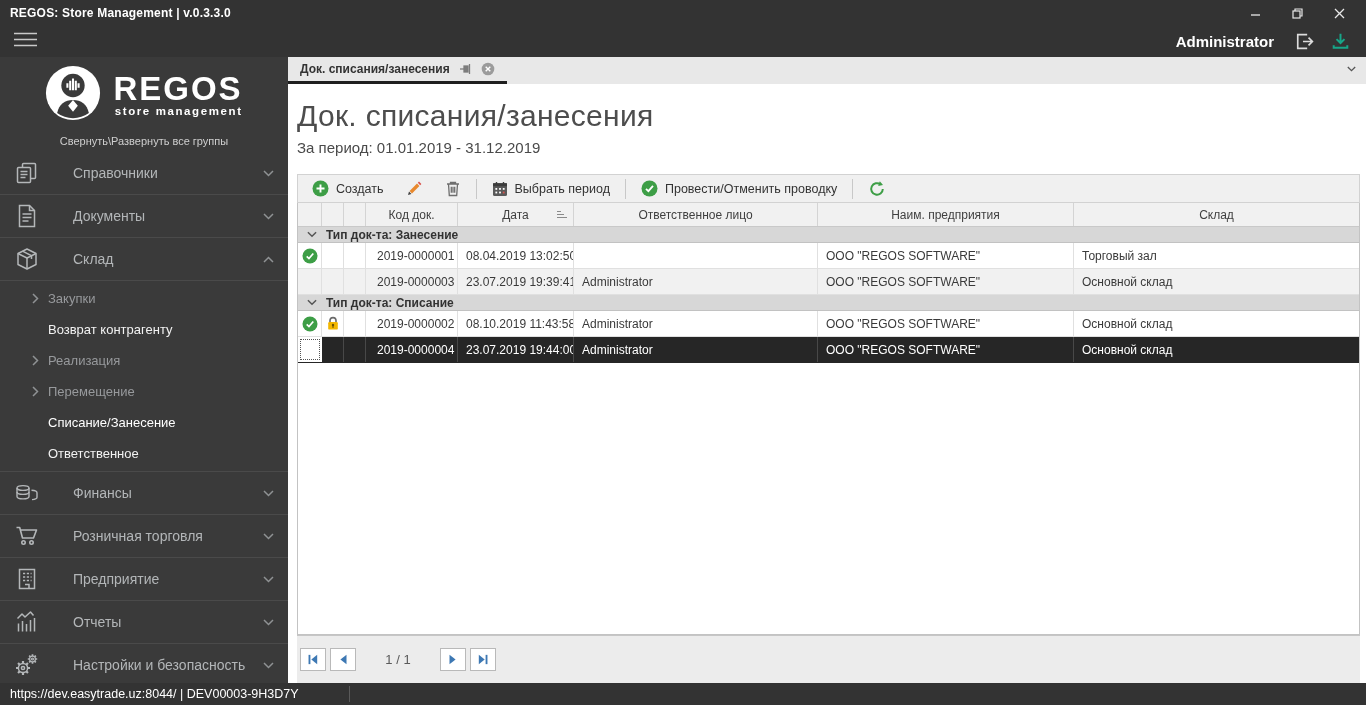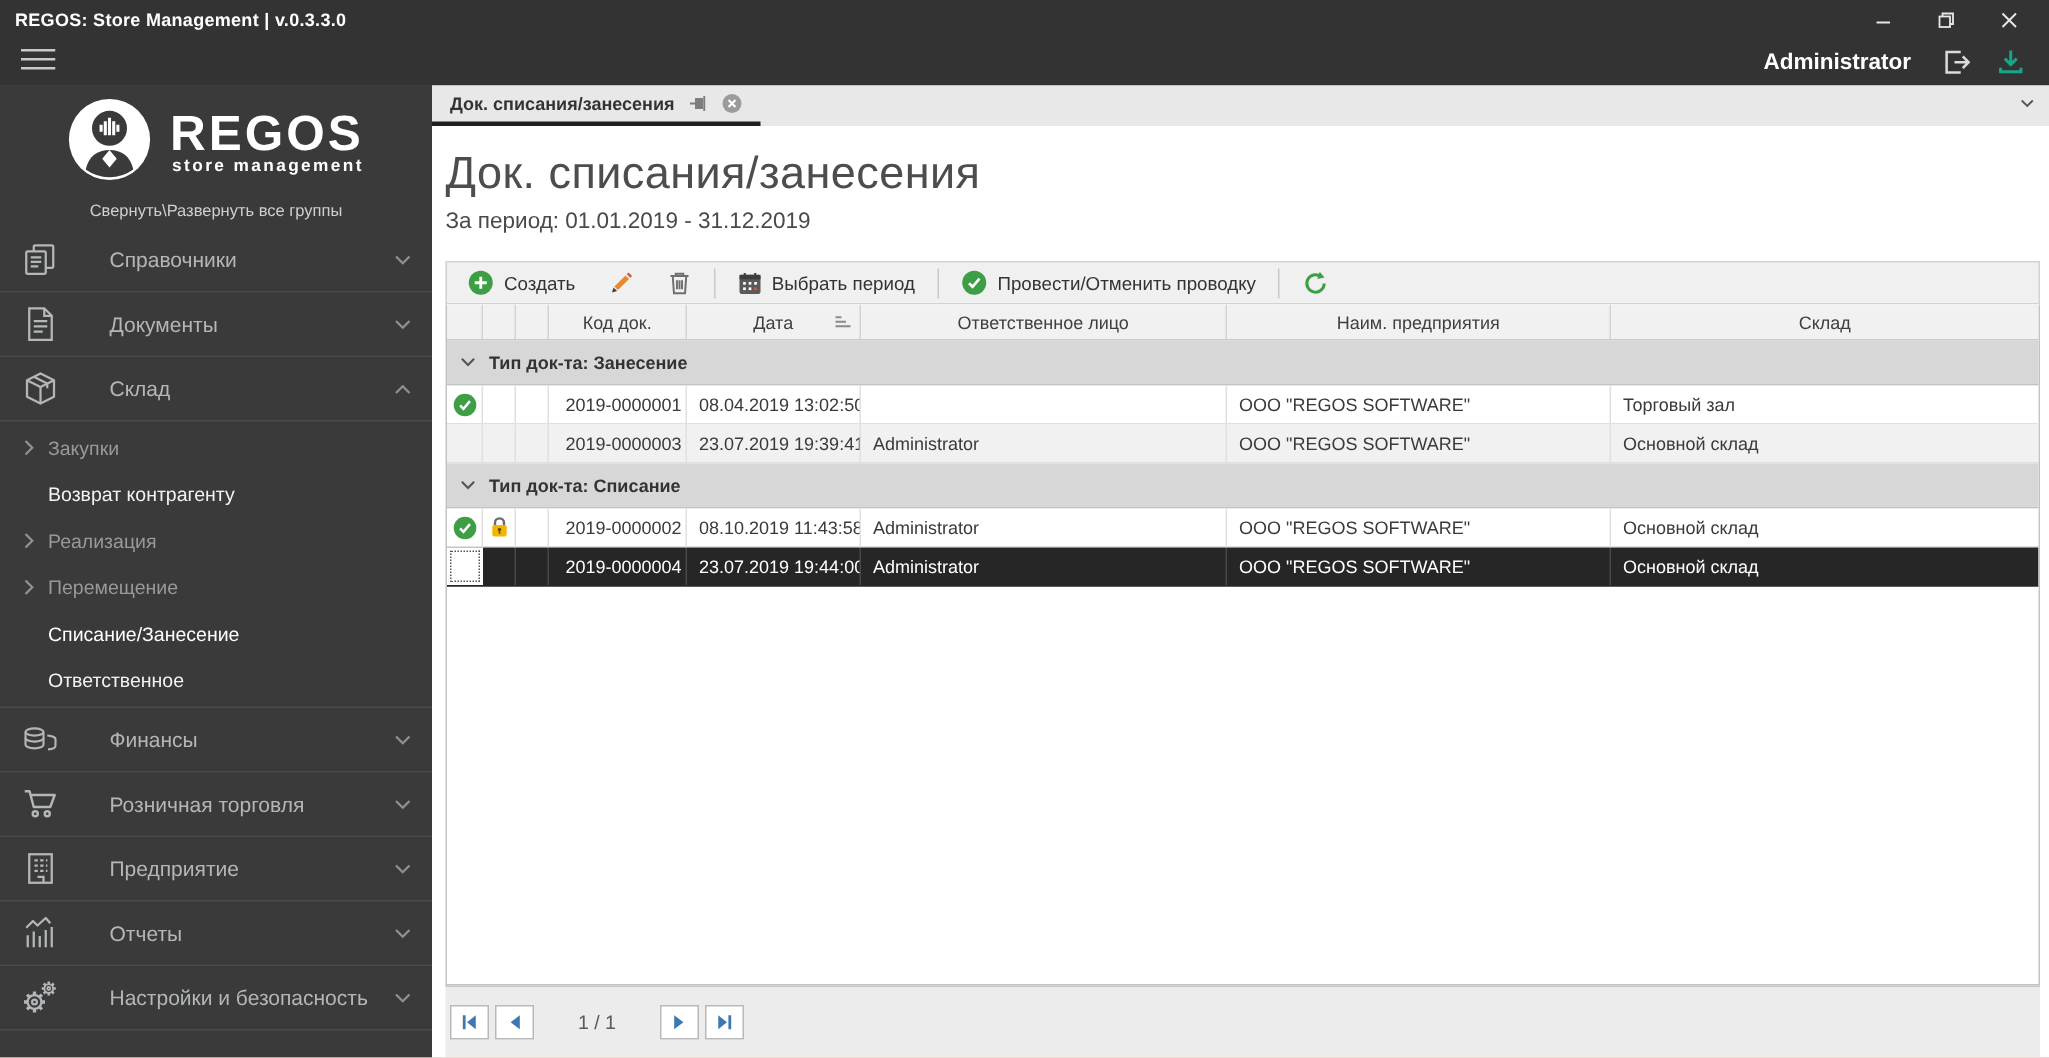--- a/index.html
+++ b/index.html
@@ -1,20 +1,20 @@
 <!DOCTYPE html>
 <html><head>
 <meta charset="utf-8">
 <style>
   * { box-sizing: border-box; margin: 0; padding: 0; }
   html,body { width:1366px; height:705px; overflow:hidden; }
   body { font-family:"Liberation Sans", sans-serif; cursor:default;
          --dark:#333333; --side-bg:#3a3a3a; --green:#3d9e46; --teal:#17a689;
          --blue:#3d78b3; --sel:#262626; }
-  .app { width:1366px; height:705px; display:flex; flex-direction:column; background:#b91c1c; }
+  .app { width:1366px; height:705px; display:flex; flex-direction:column; background:#a21caf; }
 
   
   .titlebar { height:26px; background:var(--dark); display:flex; align-items:center;
               padding:0 10px; color:#fff; flex:0 0 auto; }
   .title-text { font-size:12px; font-weight:bold; letter-spacing:.2px; }
   .win-controls { margin-left:auto; display:flex; align-items:center; gap:24px; padding-right:8px; }
   .win-btn { width:18px; height:16px; display:flex; align-items:center; justify-content:center; }
 
   
   .topbar { height:31px; background:var(--dark); display:flex; align-items:center;
@@ -31,21 +31,21 @@
   .logo-title { color:#fff; font-size:33px; font-weight:bold; letter-spacing:2px; line-height:32px; }
   .logo-sub { color:#fff; font-size:11.5px; font-weight:bold; letter-spacing:1.6px; text-align:right; }
   .collapse-all { text-align:center; font-size:11px; color:#cfcfcf; margin-top:9px; height:14px; }
   #side-menu { margin-top:3px; }
   .side-item { height:43px; display:flex; align-items:center; padding:0 14px 0 12px;
                border-bottom:1px solid #4a4a4a; }
   .side-icon { width:30px; display:flex; justify-content:center; color:#b4b7b9; }
   .side-label { margin-left:31px; font-size:14px; }
   .side-chev { margin-left:auto; color:#8f9294; display:flex; }
   .submenu { border-bottom:1px solid #4a4a4a; padding:2px 0; }
-  .sub-item { height:31px; display:flex; align-items:center; padding-left:16px; color:#97999c; }
+  .sub-item { height:31px; display:flex; align-items:center; padding-left:32px; color:#97999c; }
   .sub-chev { width:16px; display:flex; color:#8f9294; }
   .sub-label { font-size:13px; }
   .sub-item.plain { color:#f2f2f2; }
   .sub-item.active .sub-label { color:#ffffff; }
 
   
   .main { flex:1; display:flex; flex-direction:column; min-width:0; background:#fff; }
   .tabbar { height:27px; background:#e8e8e8; display:flex; align-items:flex-end; flex:0 0 auto; position:relative; }
   .tab { height:27px; display:flex; align-items:center; gap:9px; padding:0 12px;
          border-bottom:3px solid #1f1f1f; }
@@ -64,21 +64,21 @@
   .tb-ic { display:flex; }
 
   
   .grid { flex:1; border:1px solid #c3c3c3; border-top:none; background:#fff; overflow:hidden; min-height:0; }
   .thead, .trow { display:grid; grid-template-columns:24px 22px 22px 92px 116px 244px 256px minmax(0,1fr); }
   .thead { height:24px; background:#f1f1f1; border-bottom:1px solid #c9c9c9; }
   .th { border-right:1px solid #d4d4d4; font-size:12px; color:#3f3f3f; display:flex;
         align-items:center; justify-content:center; position:relative; }
   .th:last-child { border-right:none; }
   .sort-ic { position:absolute; right:5px; top:7px; display:flex; }
-  .grow { height:30px; background:#d7d7d7; border-bottom:1px solid #c2c2c2; display:flex;
+  .grow { height:16px; background:#d7d7d7; border-bottom:1px solid #c2c2c2; display:flex;
           align-items:center; padding-left:9px; gap:9px; }
   .grow-label { font-size:12px; font-weight:bold; color:#333; }
   .grow-chev { display:flex; color:#555; }
   .trow { height:26px; border-bottom:1px solid #e0e0e0; background:#fff; }
   .trow.alt { background:#f1f1f1; }
   .td { border-right:1px solid #e0e0e0; font-size:12px; color:#3a3a3a; display:flex;
         align-items:center; padding:0 8px; overflow:hidden; white-space:nowrap; }
   .td:last-child { border-right:none; }
   .c-ico { padding:0; justify-content:center; }
   .c-code { padding-left:11px; }
@@ -557,13 +557,17 @@
                 <path d="M2.5 2 8.8 7l-6.3 5z" fill="#3d78b3"></path>
                 <path d="M10.8 2v10" stroke="#3d78b3" stroke-width="2"></path>
               </svg>
             </span>
         </div>
       </div>
 
     </main>
   </div>
 
+  <div class="statusbar">
+    <span class="status-text">https://dev.easytrade.uz:8044/ | DEV00003-9H3D7Y</span>
+    <span class="status-divider"></span>
+  </div>
 </div>
 
 </body></html>

